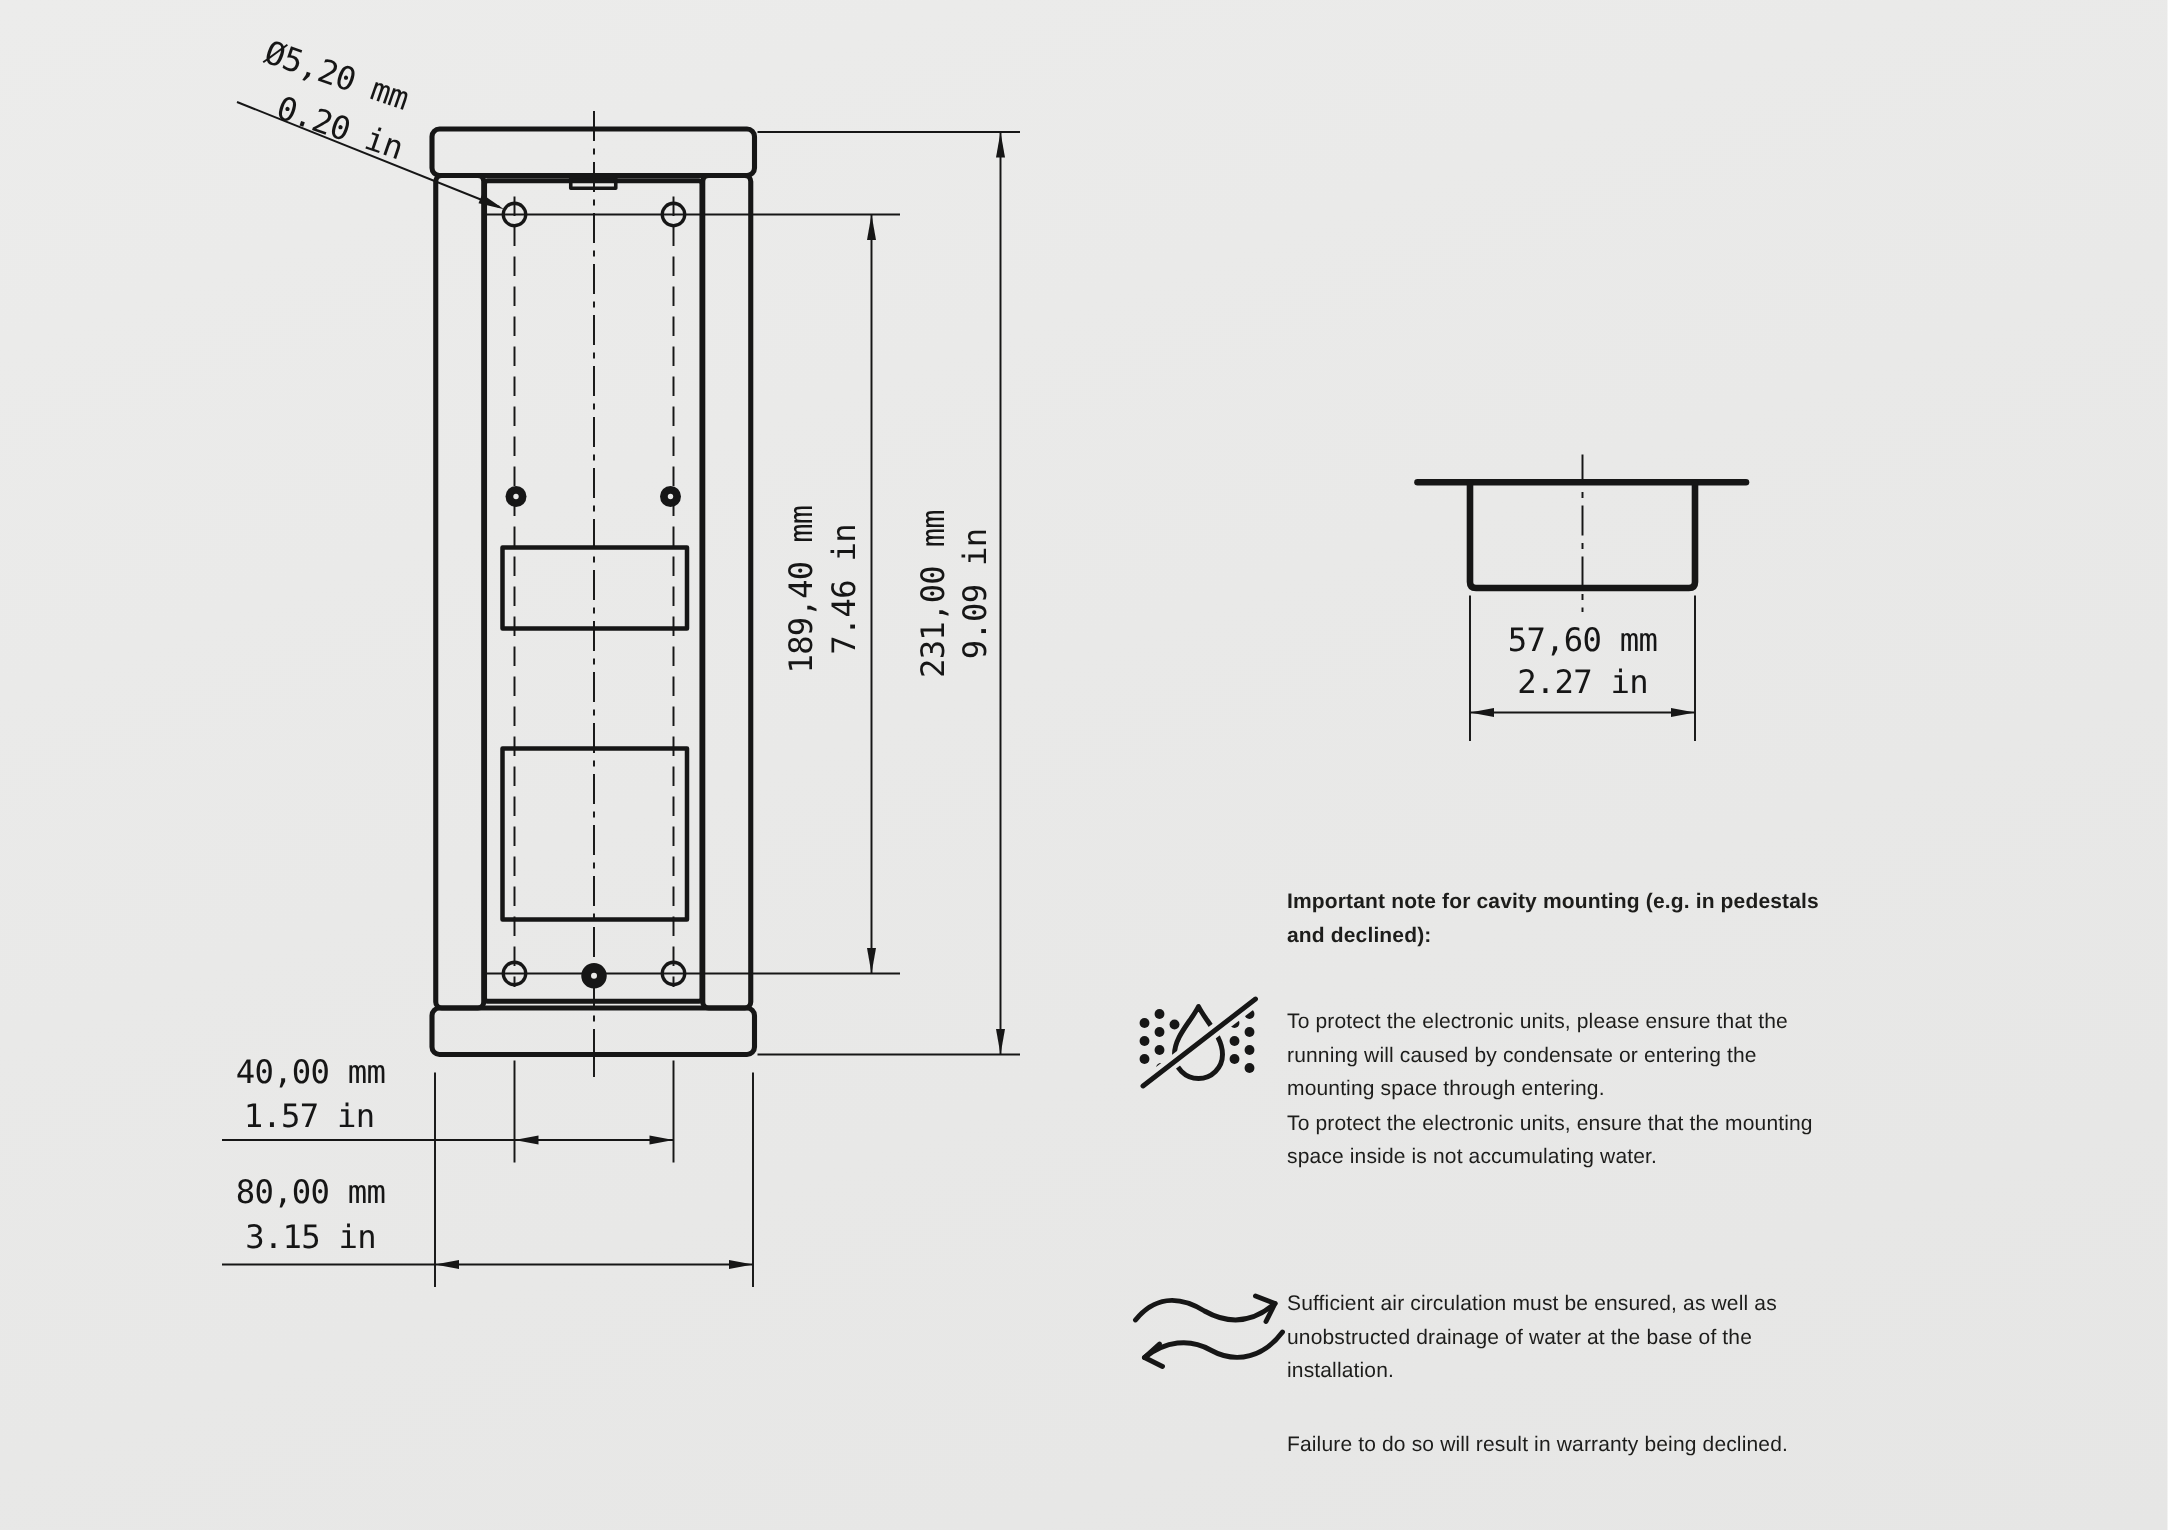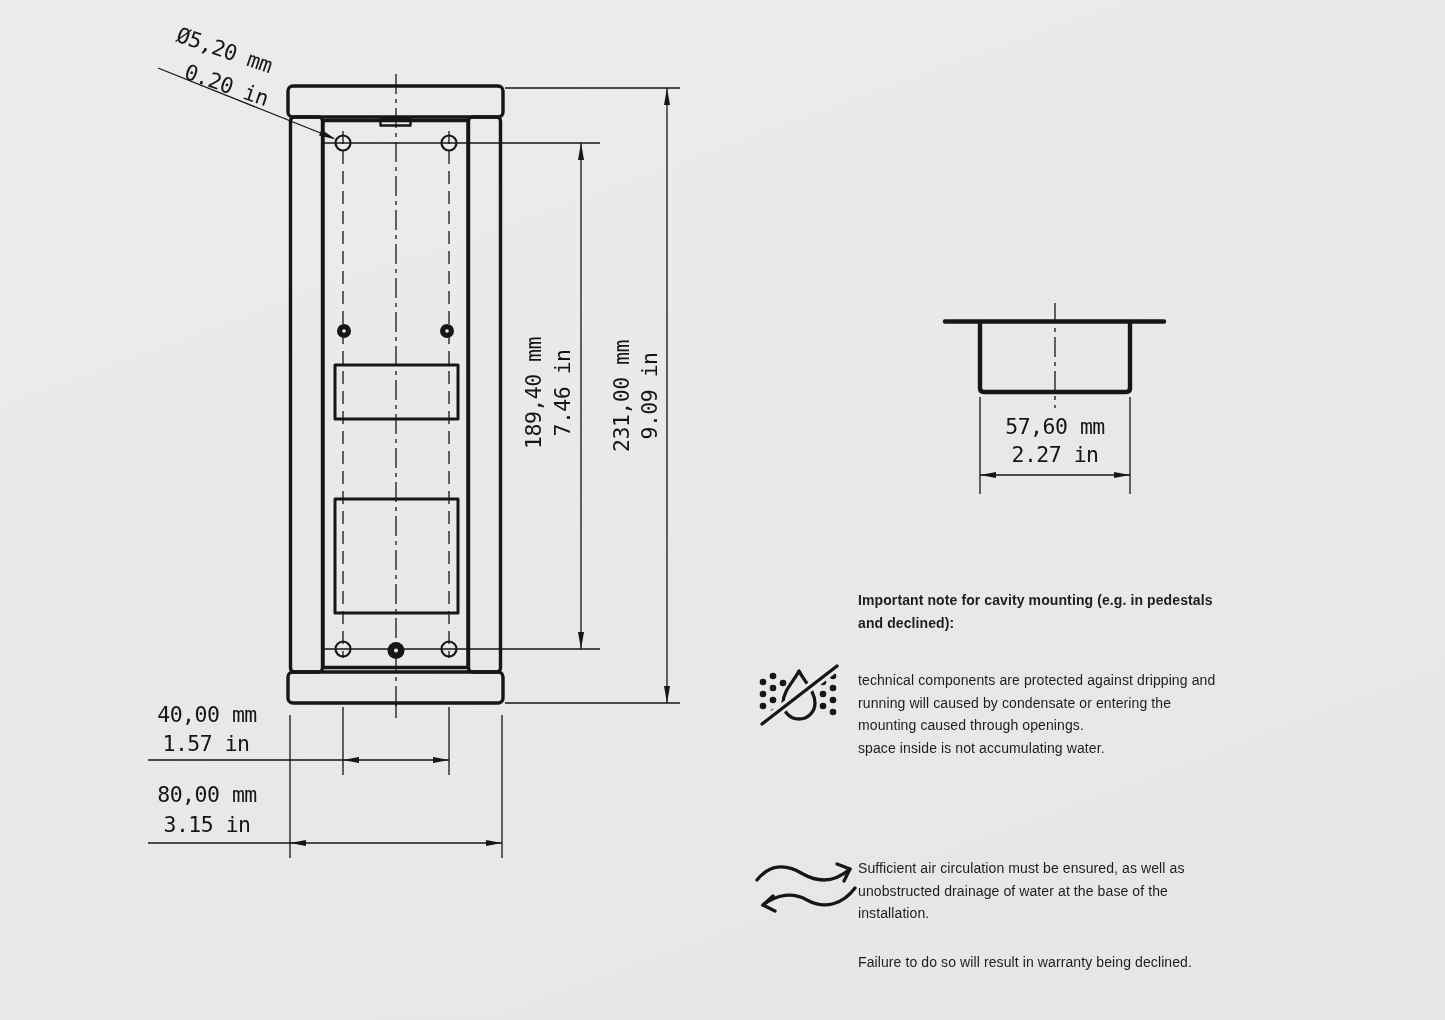--- a/index.html
+++ b/index.html
@@ -152,23 +152,24 @@
       <path class="icon-stroke" d="M8,53 L18,44 M8,53 L20,59"></path>
     </g>
   </svg>
 
   <div class="note-block note-heading" style="top:589px;">
     <div class="note-line">Important note for cavity mounting (e.g. in pedestals</div>
     <div class="note-line">and declined):</div>
   </div>
 
   <div class="note-block" style="top:669px;">
-    <div class="note-line">technical components are protected against dripping and</div>
+    <div class="note-line">To protect the electronic units, please ensure that the</div>
     <div class="note-line">running will caused by condensate or entering the</div>
-    <div class="note-line">mounting caused through openings.</div>
+    <div class="note-line">mounting space through entering.</div>
+    <div class="note-line">To protect the electronic units, ensure that the mounting</div>
     <div class="note-line">space inside is not accumulating water.</div>
   </div>
 
   <div class="note-block" style="top:857px;">
     <div class="note-line">Sufficient air circulation must be ensured, as well as</div>
     <div class="note-line">unobstructed drainage of water at the base of the</div>
     <div class="note-line">installation.</div>
   </div>
 
   <div class="note-block" style="top:951px;">

